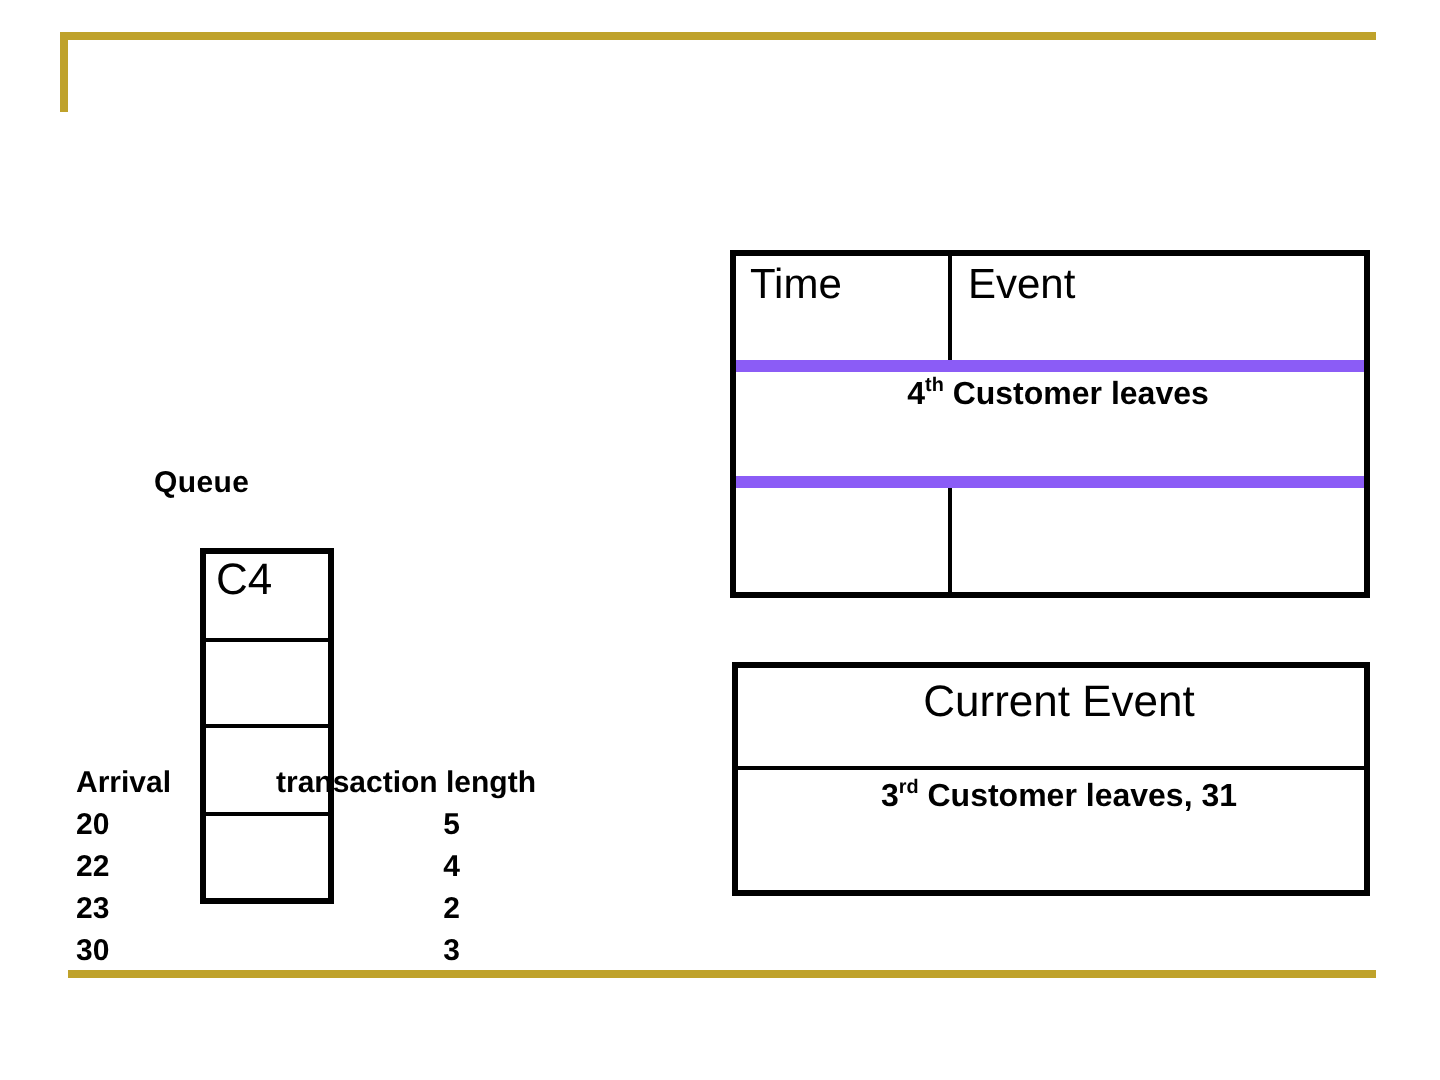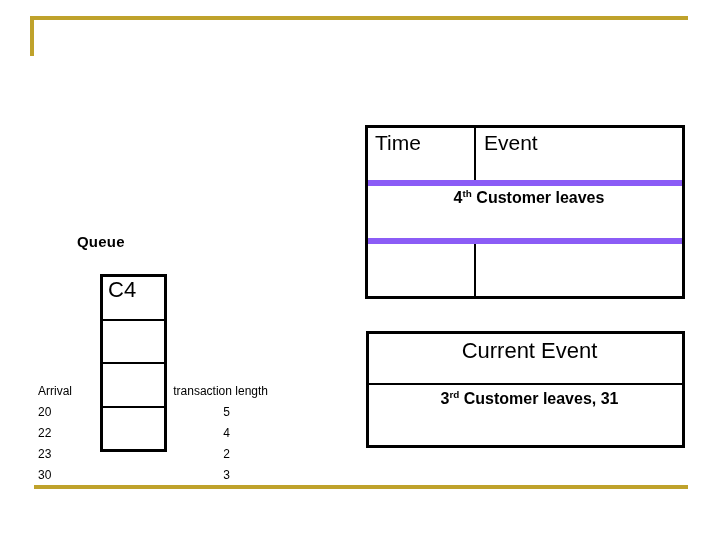--- a/index.html
+++ b/index.html
@@ -173,22 +173,22 @@
     font-size: 12px;
     line-height: 21px;
   }
   .arrival-table table {
     border-collapse: collapse;
     width: 230px;
   }
   .arrival-table th,
   .arrival-table td {
     padding: 0;
-    font-weight: normal;
-    font-size: 12px;
+    font-weight: bold;
+    font-size: 15px;
     line-height: 21px;
     white-space: nowrap;
   }
   .col-arrival {
     width: 110px;
     text-align: left;
   }
   .col-length {
     width: 120px;
     text-align: right;

